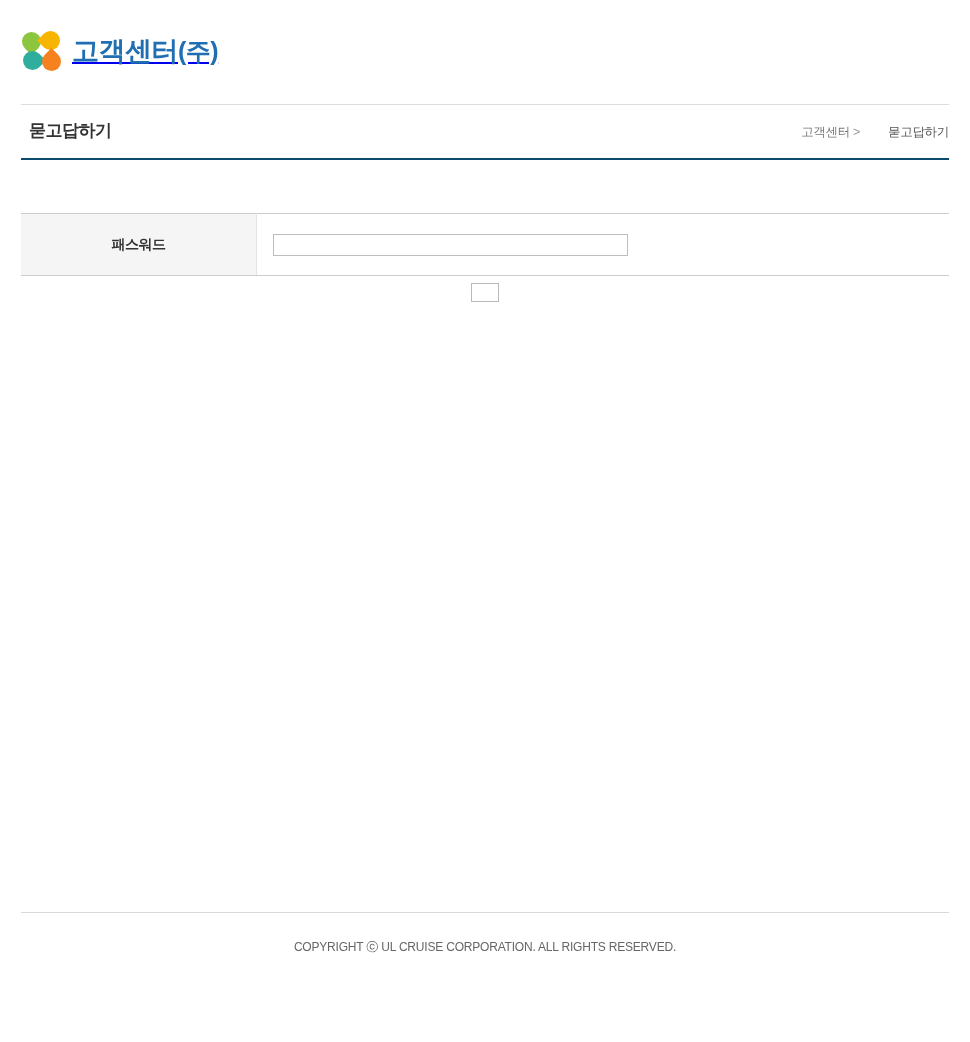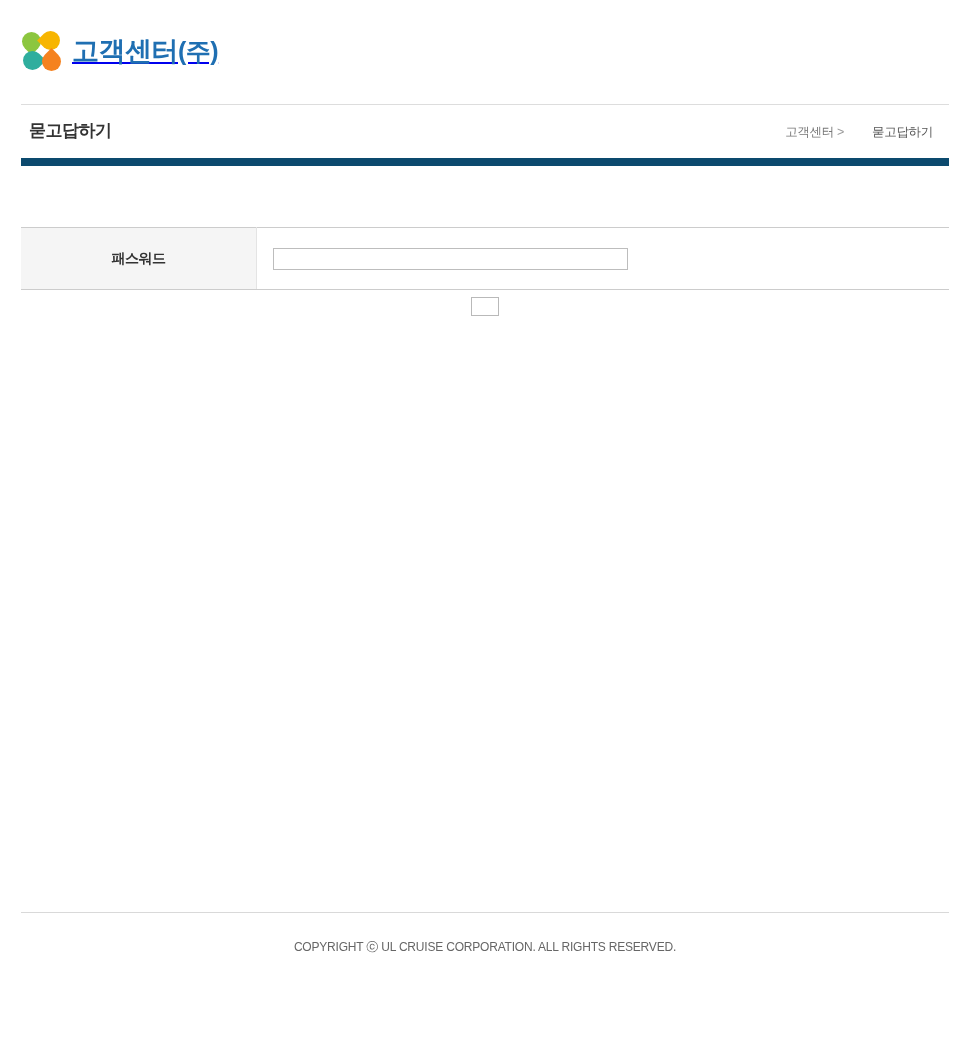--- a/index.html
+++ b/index.html
@@ -58,55 +58,55 @@
   .logo-text .suffix {
     color: #1f6fb2;
     font-size: 25px;
   }
 
   
   .titlebar {
     position: relative;
     height: 53px;
     border-top: 1px solid #dddddd;
-    border-bottom: 8px solid #0c4a6e;
+    border-bottom: 2px solid #0c4a6e;
     margin: 0 21px;
     background: #ffffff;
   }
   .page-title {
     position: absolute;
     left: 8px;
     top: 14px;
     font-size: 17px;
     font-weight: bold;
     color: #333333;
     letter-spacing: -0.5px;
   }
   .breadcrumb {
     position: absolute;
-    right: 16px;
+    right: 0px;
     top: 19px;
     font-size: 12.5px;
     color: #777777;
     letter-spacing: -0.3px;
     white-space: nowrap;
   }
   .breadcrumb .crumb-sep {
     margin: 0 2px 0 3px;
     color: #999999;
   }
   .breadcrumb .crumb-current {
     margin-left: 26px;
     color: #555555;
   }
 
   
   .content {
     margin: 0 21px;
-    padding-top: 8px;
+    padding-top: 0;
   }
   .form-table {
     width: 100%;
     border-collapse: collapse;
     border-top: 1px solid #cccccc;
     margin-top: 53px;
     table-layout: fixed;
   }
   .form-table tr {
     height: 62px;

